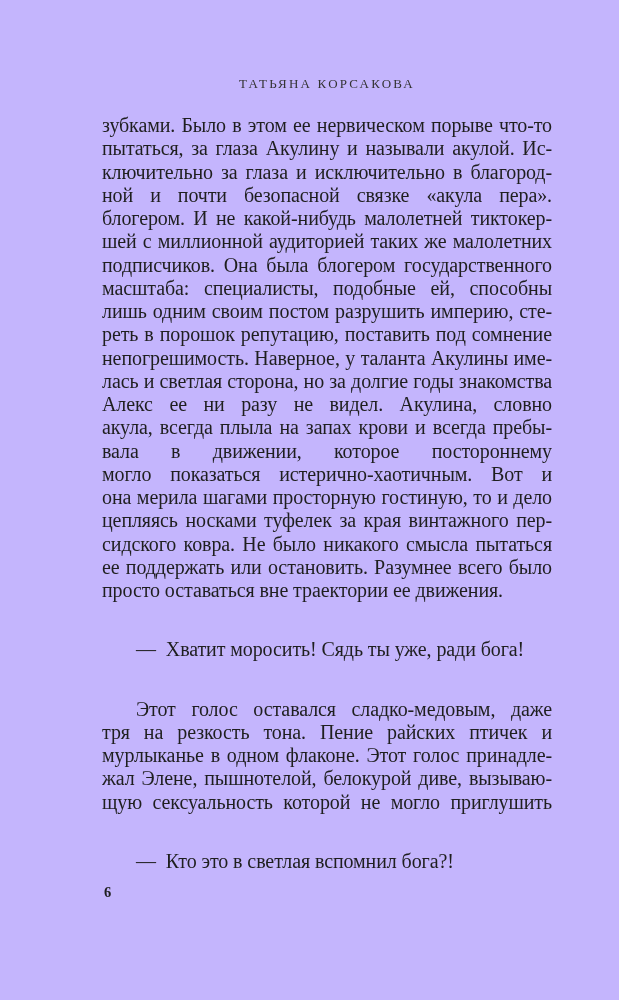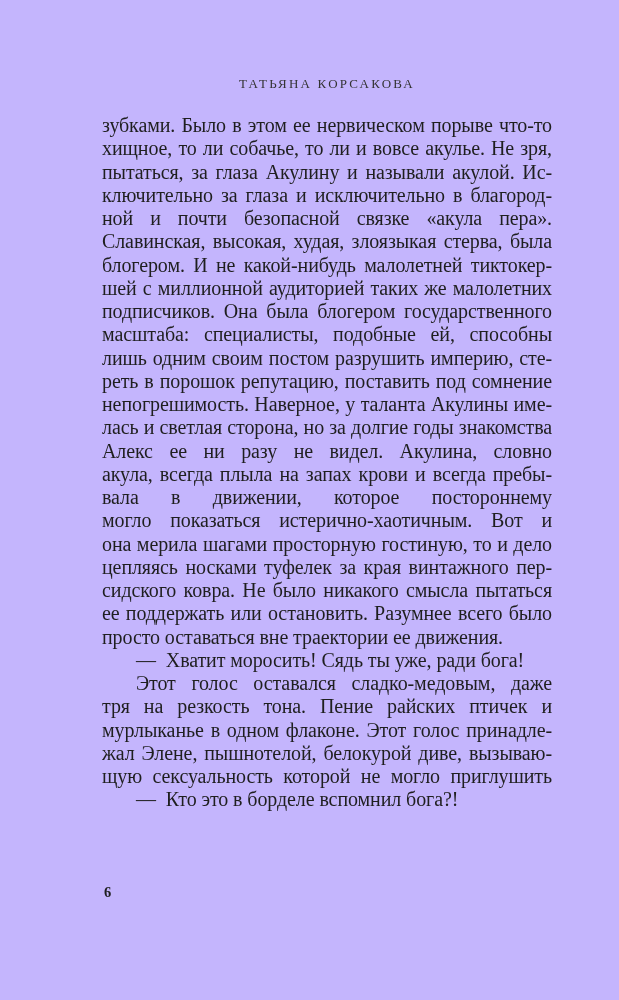--- a/index.html
+++ b/index.html
@@ -42,43 +42,42 @@
     text-align: justify;
     text-align-last: justify;
     height: 23.25px;
     overflow: hidden;
   }
   .line.end {
     text-align-last: left;
   }
   .line.indent {
     text-indent: 34px;
+    margin-top: 36px;
   }
   .page-number {
     position: absolute;
     top: 884px;
     left: 104px;
     font-size: 14.5px;
     font-weight: 700;
     color: #1f1f1f;
   }
 </style>
 </head>
 <body>
 
 <div class="page">
   <div class="running-header">ТАТЬЯНА КОРСАКОВА</div>
 
   <div class="body-text">
       <div class="line">зубками. Было в этом ее нервическом порыве что-то</div>
-      <div class="line">хищное, то ли собачье, то ли и вовсе акулье. Не зря,</div>
       <div class="line">пытаться, за глаза Акулину и называли акулой. Ис-</div>
       <div class="line">ключительно за глаза и исключительно в благород-</div>
       <div class="line">ной и почти безопасной связке «акула пера». Акулина</div>
-      <div class="line">Славинская, высокая, худая, злоязыкая стерва, была</div>
       <div class="line">блогером. И не какой-нибудь малолетней тиктокер-</div>
       <div class="line">шей с миллионной аудиторией таких же малолетних</div>
       <div class="line">подписчиков. Она была блогером государственного</div>
       <div class="line">масштаба: специалисты, подобные ей, способны всего</div>
       <div class="line">лишь одним своим постом разрушить империю, сте-</div>
       <div class="line">реть в порошок репутацию, поставить под сомнение</div>
       <div class="line">непогрешимость. Наверное, у таланта Акулины име-</div>
       <div class="line">лась и светлая сторона, но за долгие годы знакомства</div>
       <div class="line">Алекс ее ни разу не видел. Акулина, словно настоящая</div>
       <div class="line">акула, всегда плыла на запах крови и всегда пребы-</div>
@@ -88,17 +87,17 @@
       <div class="line">цепляясь носками туфелек за края винтажного пер-</div>
       <div class="line">сидского ковра. Не было никакого смысла пытаться</div>
       <div class="line">ее поддержать или остановить. Разумнее всего было</div>
       <div class="line end">просто оставаться вне траектории ее движения.</div>
       <div class="line indent end">— Хватит моросить! Сядь ты уже, ради бога!</div>
       <div class="line indent">Этот голос оставался сладко-медовым, даже несмо-</div>
       <div class="line">тря на резкость тона. Пение райских птичек и кошачье</div>
       <div class="line">мурлыканье в одном флаконе. Этот голос принадле-</div>
       <div class="line">жал Элене, пышнотелой, белокурой диве, вызываю-</div>
       <div class="line">щую сексуальность которой не могло приглушить даже</div>
-      <div class="line indent end">— Кто это в борделе вспомнил бога?!</div>
+      <div class="line indent end">— Кто это в светлая вспомнил бога?!</div>
     </div>
 
   <div class="page-number">6</div>
 </div>
 
 </body></html>

